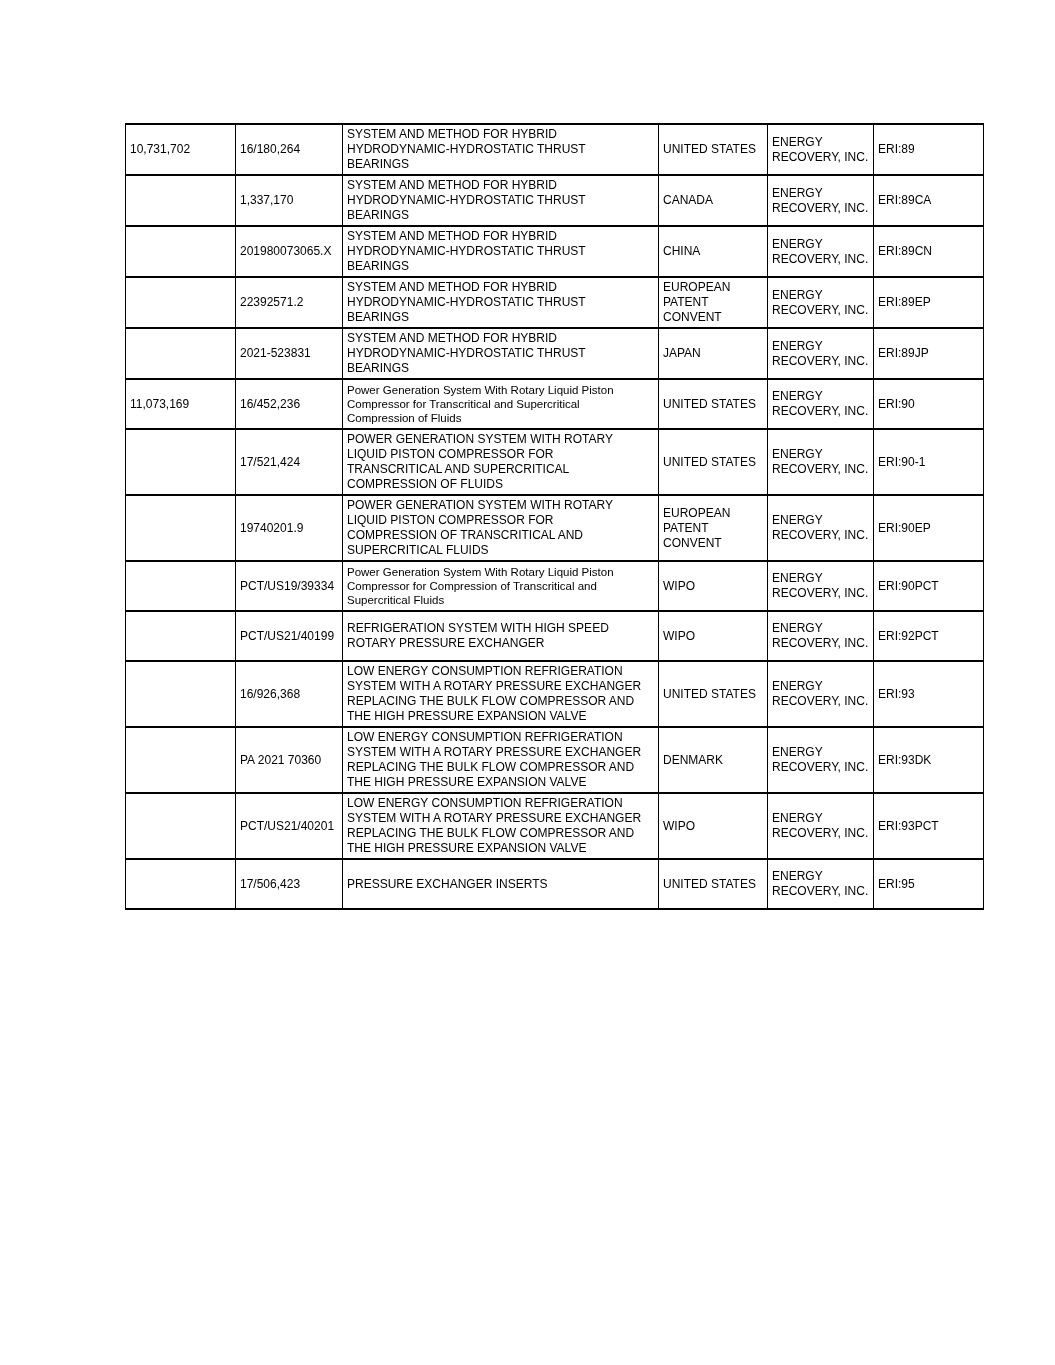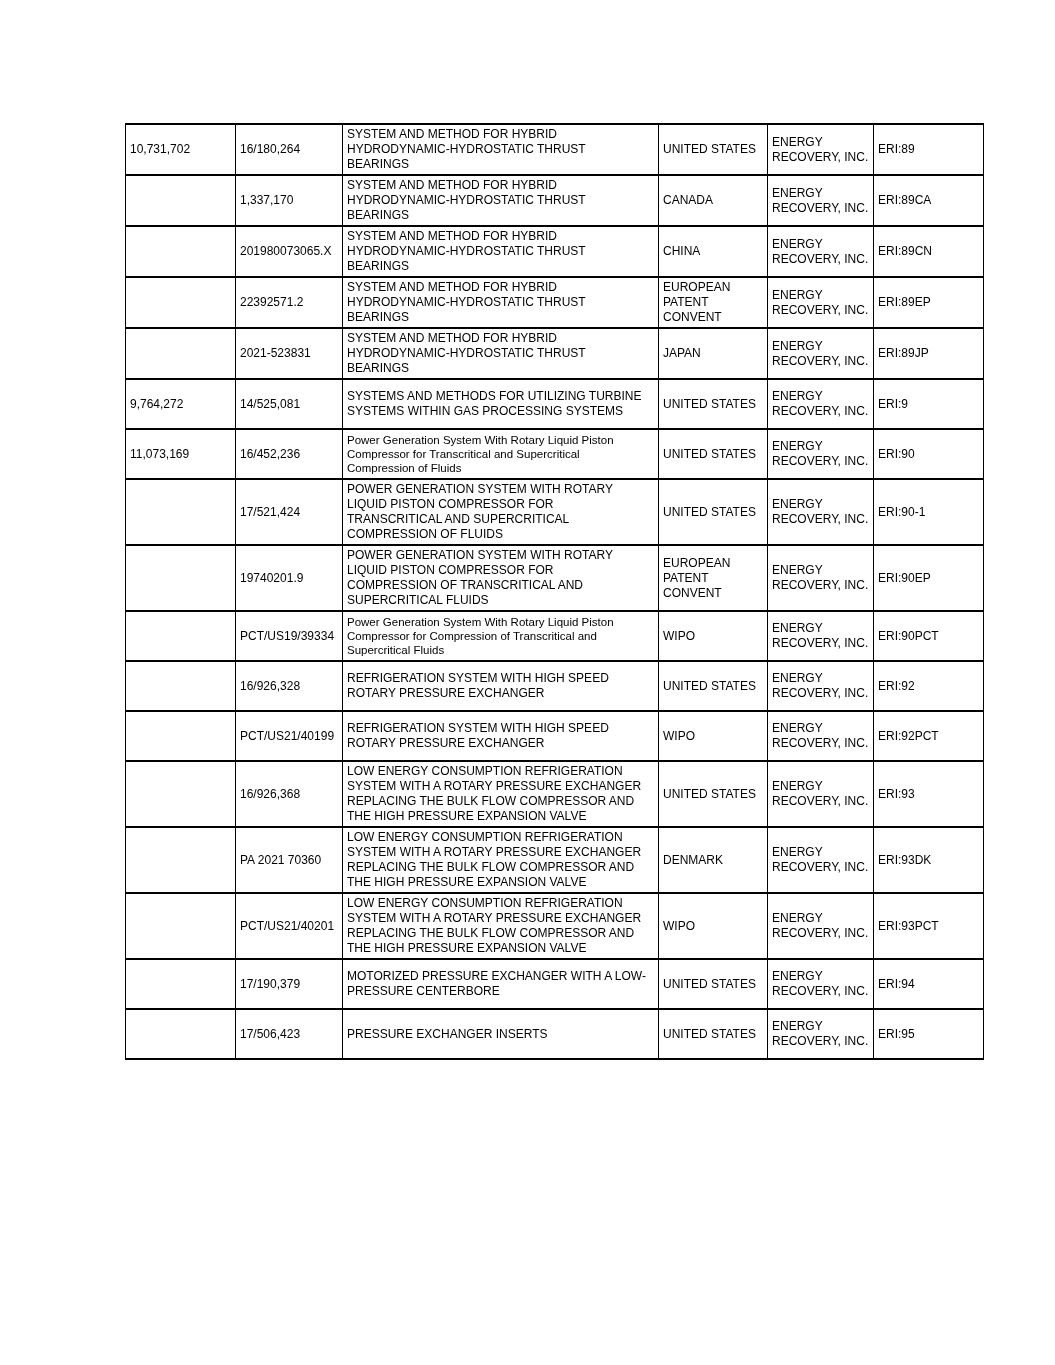--- a/index.html
+++ b/index.html
@@ -94,28 +94,20 @@
         </tr>
         <tr>
           <td></td>
           <td>2021-523831</td>
           <td class="title-cell">SYSTEM AND METHOD FOR HYBRID HYDRODYNAMIC-HYDROSTATIC THRUST BEARINGS</td>
           <td>JAPAN</td>
           <td>ENERGY RECOVERY, INC.</td>
           <td>ERI:89JP</td>
         </tr>
         <tr>
-          <td>9,764,272</td>
-          <td>14/525,081</td>
-          <td class="title-cell">SYSTEMS AND METHODS FOR UTILIZING TURBINE SYSTEMS WITHIN GAS PROCESSING SYSTEMS</td>
-          <td>UNITED STATES</td>
-          <td>ENERGY RECOVERY, INC.</td>
-          <td>ERI:9</td>
-        </tr>
-        <tr>
           <td>11,073,169</td>
           <td>16/452,236</td>
           <td class="title-cell title-mixed">Power Generation System With Rotary Liquid Piston Compressor for Transcritical and Supercritical Compression of Fluids</td>
           <td>UNITED STATES</td>
           <td>ENERGY RECOVERY, INC.</td>
           <td>ERI:90</td>
         </tr>
         <tr>
           <td></td>
           <td>17/521,424</td>
@@ -132,28 +124,20 @@
           <td>ENERGY RECOVERY, INC.</td>
           <td>ERI:90EP</td>
         </tr>
         <tr>
           <td></td>
           <td>PCT/US19/39334</td>
           <td class="title-cell title-mixed">Power Generation System With Rotary Liquid Piston Compressor for Compression of Transcritical and Supercritical Fluids</td>
           <td>WIPO</td>
           <td>ENERGY RECOVERY, INC.</td>
           <td>ERI:90PCT</td>
-        </tr>
-        <tr>
-          <td></td>
-          <td>16/926,328</td>
-          <td class="title-cell">REFRIGERATION SYSTEM WITH HIGH SPEED ROTARY PRESSURE EXCHANGER</td>
-          <td>UNITED STATES</td>
-          <td>ENERGY RECOVERY, INC.</td>
-          <td>ERI:92</td>
         </tr>
         <tr>
           <td></td>
           <td>PCT/US21/40199</td>
           <td class="title-cell">REFRIGERATION SYSTEM WITH HIGH SPEED ROTARY PRESSURE EXCHANGER</td>
           <td>WIPO</td>
           <td>ENERGY RECOVERY, INC.</td>
           <td>ERI:92PCT</td>
         </tr>
         <tr>
@@ -175,28 +159,20 @@
         <tr>
           <td></td>
           <td>PCT/US21/40201</td>
           <td class="title-cell">LOW ENERGY CONSUMPTION REFRIGERATION SYSTEM WITH A ROTARY PRESSURE EXCHANGER REPLACING THE BULK FLOW COMPRESSOR AND THE HIGH PRESSURE EXPANSION VALVE</td>
           <td>WIPO</td>
           <td>ENERGY RECOVERY, INC.</td>
           <td>ERI:93PCT</td>
         </tr>
         <tr>
           <td></td>
-          <td>17/190,379</td>
-          <td class="title-cell">MOTORIZED PRESSURE EXCHANGER WITH A LOW-PRESSURE CENTERBORE</td>
-          <td>UNITED STATES</td>
-          <td>ENERGY RECOVERY, INC.</td>
-          <td>ERI:94</td>
-        </tr>
-        <tr>
-          <td></td>
           <td>17/506,423</td>
           <td class="title-cell">PRESSURE EXCHANGER INSERTS</td>
           <td>UNITED STATES</td>
           <td>ENERGY RECOVERY, INC.</td>
           <td>ERI:95</td>
         </tr>
       </tbody>
   </table>
 </div>
 

